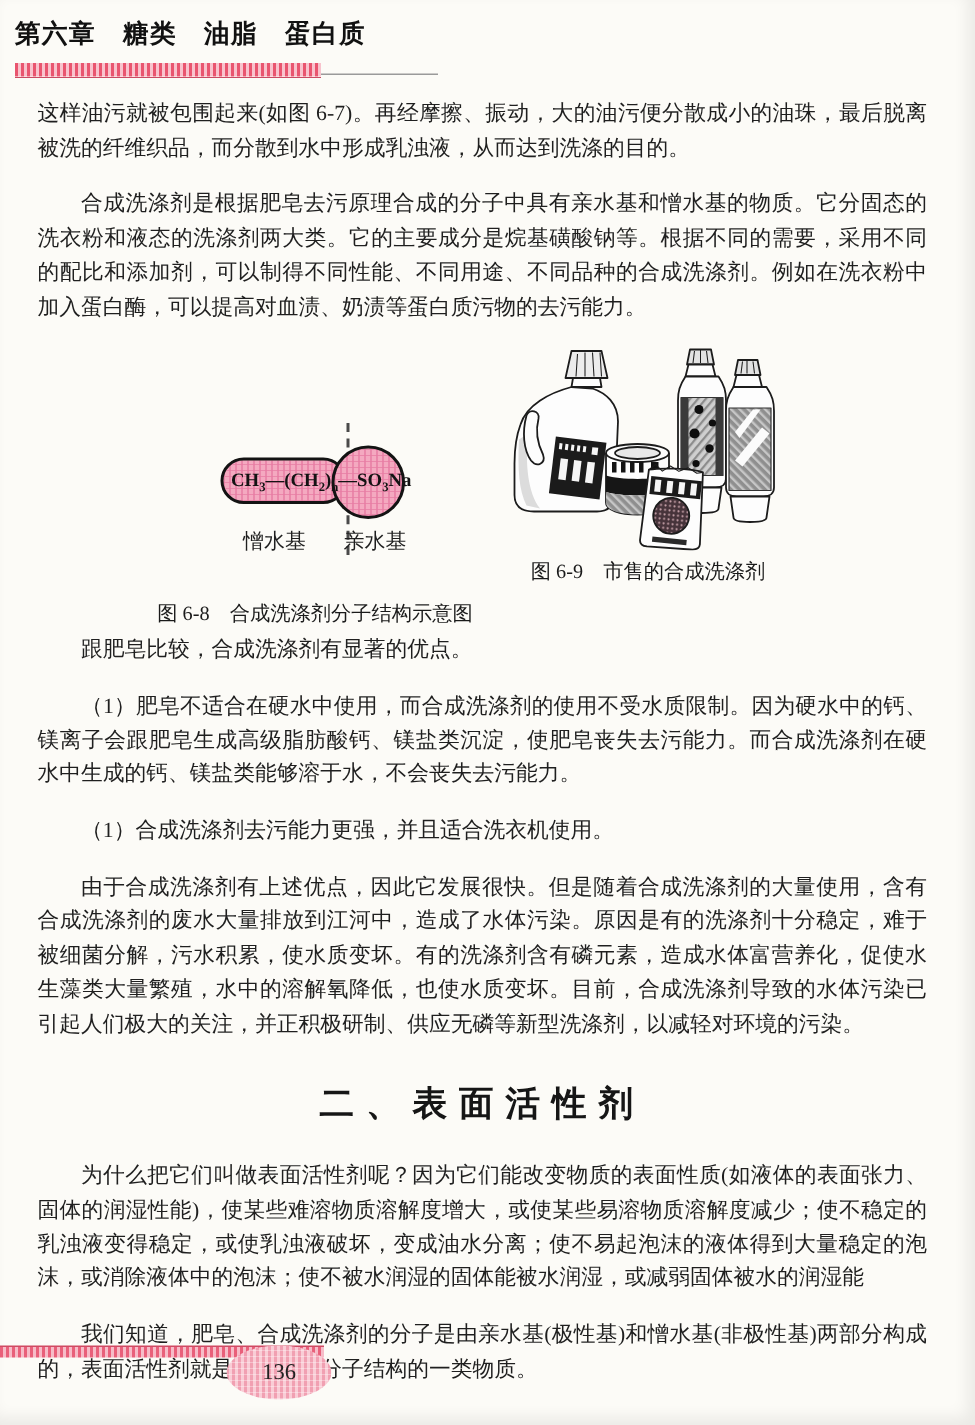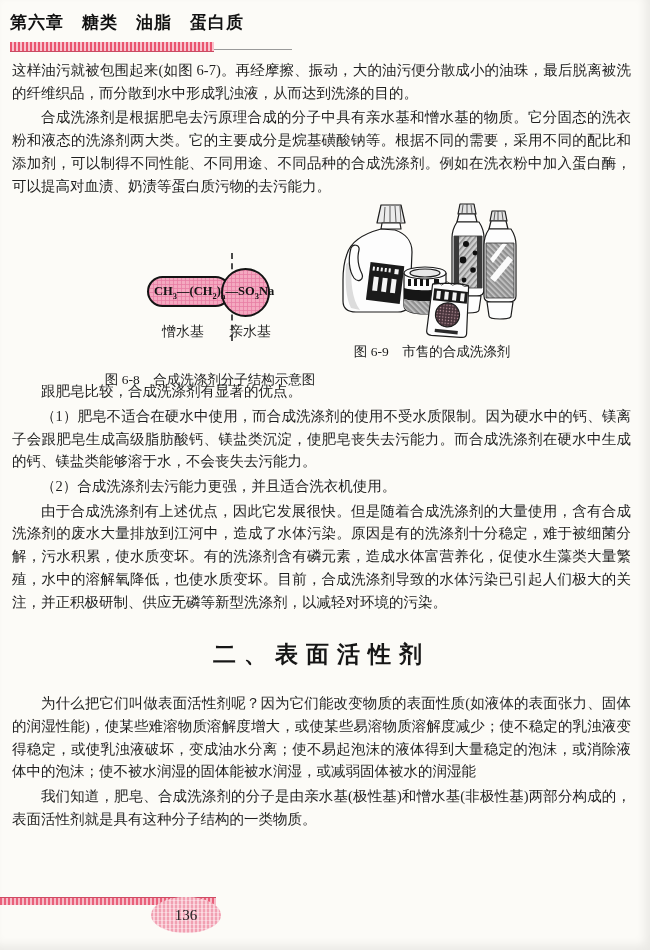--- a/index.html
+++ b/index.html
@@ -18,21 +18,21 @@
   }
   .header-rule{width:282px;height:9px;margin-top:6px;border-bottom:1px solid #9a9a9a;position:relative;}
   .header-stripe{
     position:absolute;left:0;bottom:-2px;width:204px;height:9px;
     background:repeating-linear-gradient(90deg,#e9556f 0 2px,#f8c3cd 2px 4px);
     box-shadow:0 1px 0 #c94b63;
   }
 
   
   .textblock{font-size:14.5px;line-height:22.7px;text-align:justify;}
-  .textblock p{margin:2px;font-family:Liberation Serif, serif;}
+  .textblock p{margin:15px;font-family:Liberation Serif, serif;}
   p.indent{text-indent:2em;}
   #block1{margin-top:9px;}
 
   
   .figures-row{position:relative;height:176px;margin-top:5px;}
 
   .fig68{position:absolute;left:137px;top:51px;width:165px;height:110px;}
   .mol-grid{
     background:
       repeating-linear-gradient(90deg,rgba(231,124,163,.75) 0 1px,transparent 1px 4px),
@@ -200,21 +200,21 @@
           <rect x="100" y="128" width="23" height="3.5" fill="#2a2a2a" stroke="none"></rect>
         </g>
       </g>
     </svg>
     <div class="caption c69">图 6-9　市售的合成洗涤剂</div>
   </div>
 
   <section class="textblock" id="block2">
     <p class="indent">跟肥皂比较，合成洗涤剂有显著的优点。</p>
     <p class="indent">（1）肥皂不适合在硬水中使用，而合成洗涤剂的使用不受水质限制。因为硬水中的钙、镁离子会跟肥皂生成高级脂肪酸钙、镁盐类沉淀，使肥皂丧失去污能力。而合成洗涤剂在硬水中生成的钙、镁盐类能够溶于水，不会丧失去污能力。</p>
-    <p class="indent">（2）合成洗涤剂去污能力更强，并且适合洗衣机使用。</p>
+    <p class="indent">（1）合成洗涤剂去污能力更强，并且适合洗衣机使用。</p>
     <p class="indent">由于合成洗涤剂有上述优点，因此它发展很快。但是随着合成洗涤剂的大量使用，含有合成洗涤剂的废水大量排放到江河中，造成了水体污染。原因是有的洗涤剂十分稳定，难于被细菌分解，污水积累，使水质变坏。有的洗涤剂含有磷元素，造成水体富营养化，促使水生藻类大量繁殖，水中的溶解氧降低，也使水质变坏。目前，合成洗涤剂导致的水体污染已引起人们极大的关注，并正积极研制、供应无磷等新型洗涤剂，以减轻对环境的污染。</p>
   </section>
 
   <h2 class="section-heading">二、表面活性剂</h2>
 
   <section class="textblock" id="block3">
     <p class="indent">为什么把它们叫做表面活性剂呢？因为它们能改变物质的表面性质(如液体的表面张力、固体的润湿性能)，使某些难溶物质溶解度增大，或使某些易溶物质溶解度减少；使不稳定的乳浊液变得稳定，或使乳浊液破坏，变成油水分离；使不易起泡沫的液体得到大量稳定的泡沫，或消除液体中的泡沫；使不被水润湿的固体能被水润湿，或减弱固体被水的润湿能</p>
     <p class="indent">我们知道，肥皂、合成洗涤剂的分子是由亲水基(极性基)和憎水基(非极性基)两部分构成的，表面活性剂就是具有这种分子结构的一类物质。</p>
   </section>
 

